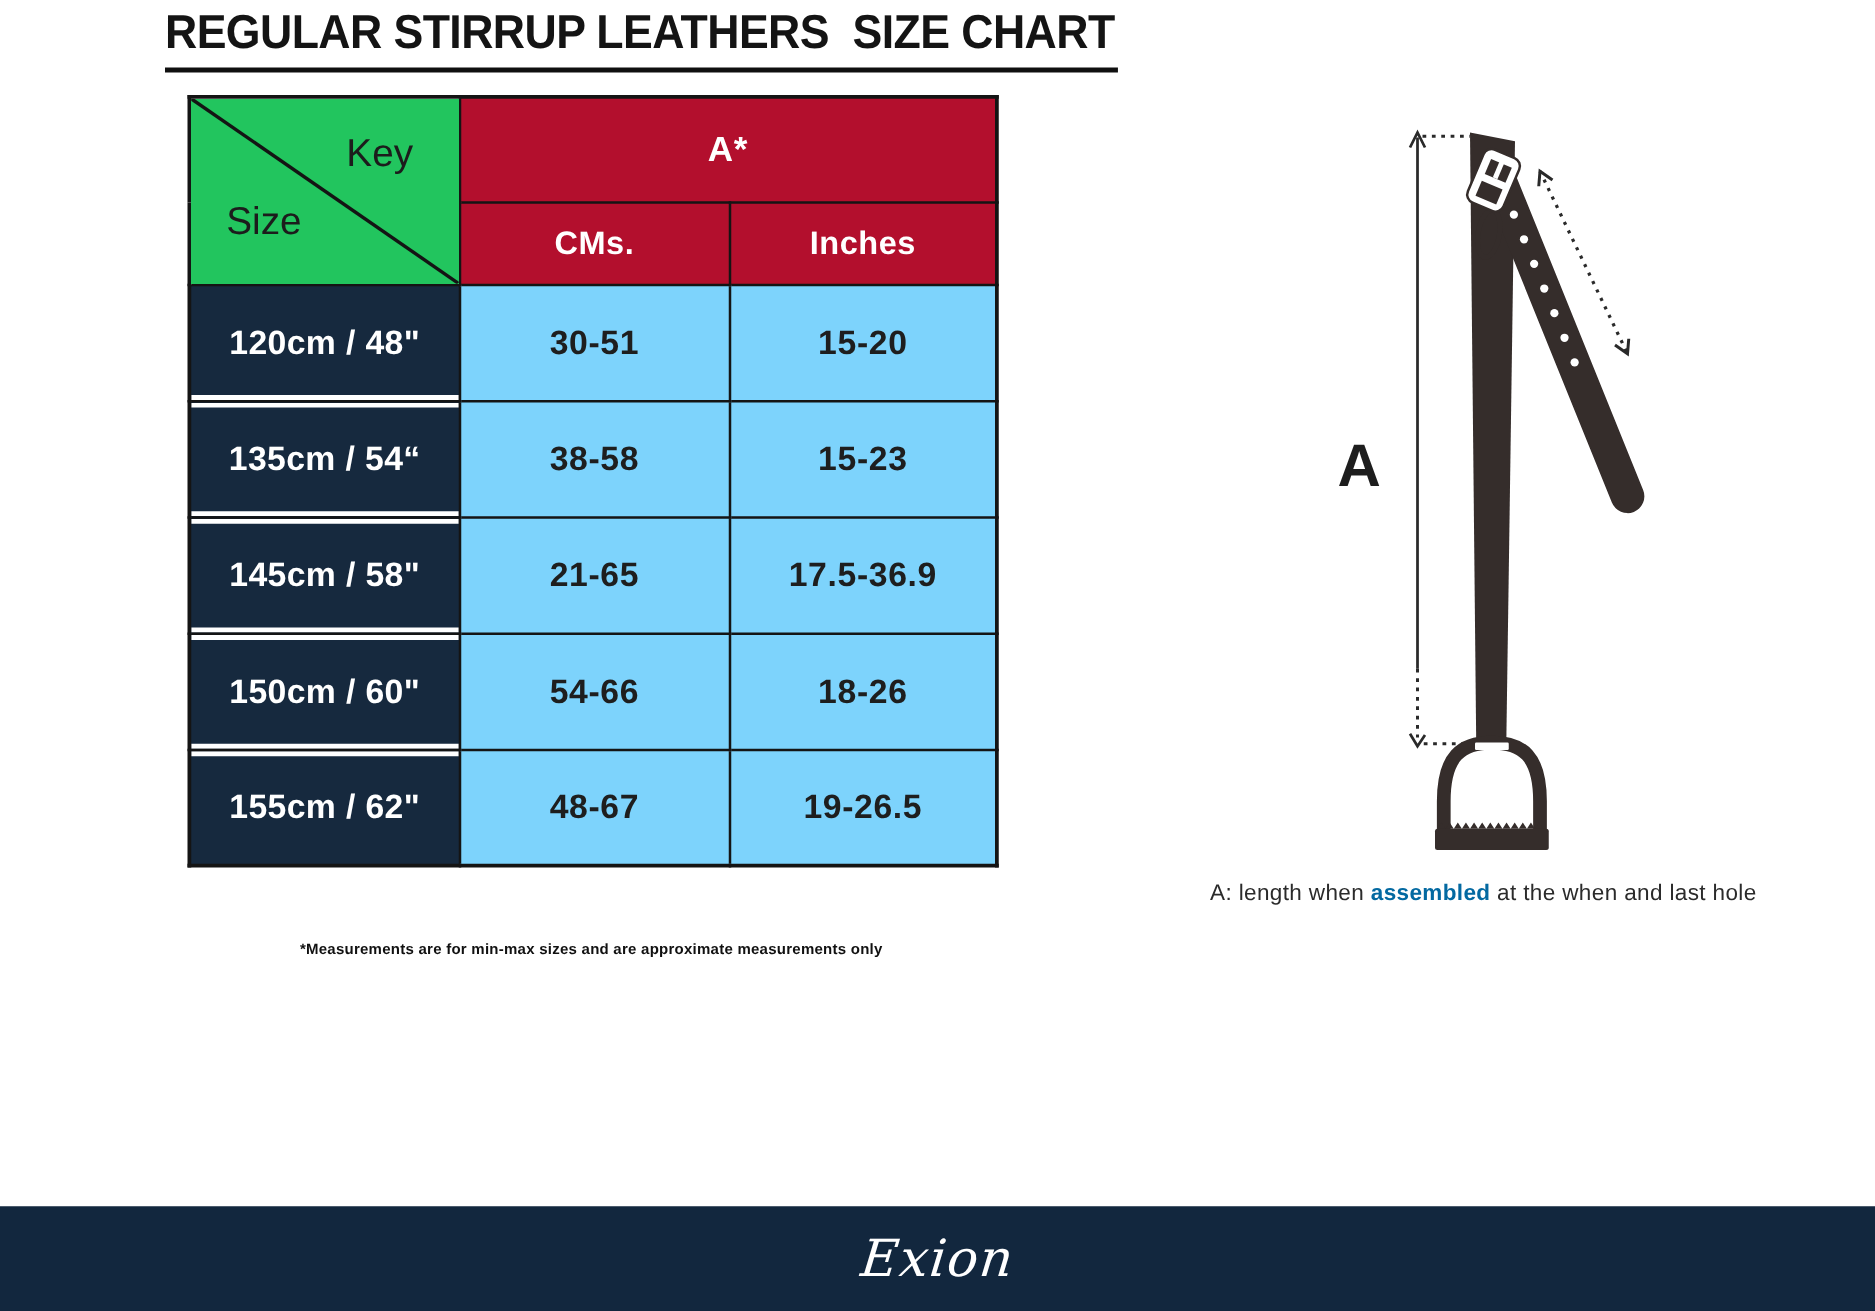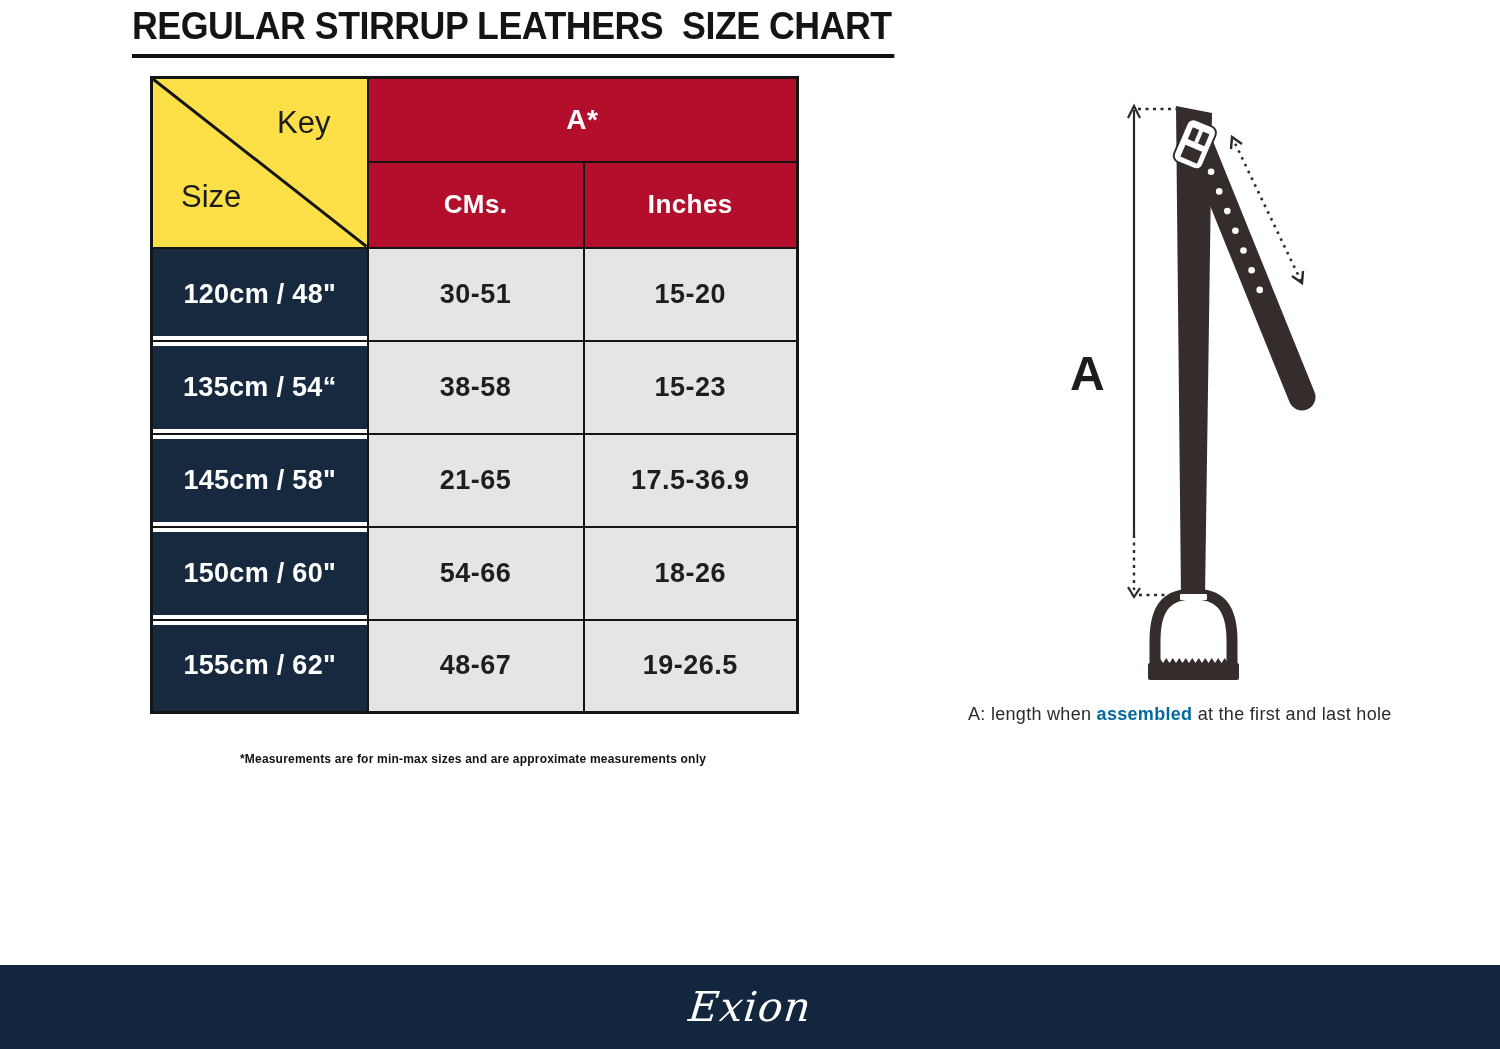--- a/index.html
+++ b/index.html
@@ -13,37 +13,37 @@
     margin:0;font-weight:bold;font-size:38px;letter-spacing:-.5px;white-space:pre;
     transform:scaleX(.94);transform-origin:left top;color:#141414;
     border-bottom:4px solid #101010;padding:0 3px 6px 0;line-height:1.1;
   }
   
   .size-table{
     position:absolute;left:150px;top:76px;border-collapse:collapse;table-layout:fixed;
     width:646px;border:3px solid #141414;
   }
   .size-table td{border:2.5px solid #141414;text-align:center;vertical-align:middle;padding:0;}
-  td.corner{position:relative;background:#fde047;width:216px;}
+  td.corner{position:relative;background:#22c55e;width:216px;}
   .corner svg{position:absolute;left:0;top:0;width:100%;height:100%;}
   .corner .key-label{position:absolute;top:26px;right:36px;font-size:31px;font-weight:500;color:#1c1c1c;}
   .corner .size-label{position:absolute;bottom:32px;left:28px;font-size:31px;font-weight:500;color:#1c1c1c;margin-top:39px;}
   td.red{background:#B30F2D;color:#fff;font-weight:bold;}
   tr.hdr1{height:84px;}
-  tr.hdr2{height:86px;}
+  tr.hdr2{height:66px;}
   td.group-hdr{font-size:28px;letter-spacing:.5px;}
   td.col-hdr{font-size:26px;letter-spacing:.4px;}
   tr.data{height:93px;}
   td.size-cell{
     background:#16293E;color:#ffffff;font-weight:bold;font-size:27px;letter-spacing:.3px;
   }
   tr.data:not(.first) td.size-cell{box-shadow:inset 0 4px 0 #ffffff;text-align:center;}
   tr.data:not(.first):not(.last) td.size-cell{box-shadow:inset 0 4px 0 #ffffff, inset 0 -4px 0 #ffffff;}
   tr.data.first td.size-cell{box-shadow:inset 0 -4px 0 #ffffff;}
-  td.val-cell{background:#e5e5e5;color:#1e1e1e;font-weight:600;font-size:27px;letter-spacing:.5px;}
+  td.val-cell{background:#7dd3fc;color:#1e1e1e;font-weight:600;font-size:27px;letter-spacing:.5px;}
   
   .footnote{
     position:absolute;left:150px;top:752px;width:646px;text-align:center;white-space:nowrap;
     font-size:12px;font-weight:bold;letter-spacing:.2px;color:#111;
   }
   
   .illustration{position:absolute;left:1040px;top:85px;width:370px;height:630px;}
   .dim-label{position:absolute;left:1070px;top:346px;font-size:48px;font-weight:600;color:#1d1d1d;}
   .caption{position:absolute;left:968px;top:704px;font-size:18px;color:#2b2b2b;letter-spacing:.3px;white-space:nowrap;}
   .caption b{font-weight:bold;color:#0369a1;}
@@ -161,17 +161,17 @@
       <path d="M115,592 L115,556 C115,520 129,509 153.5,509 C178,509 192,520 192,556 L192,592" fill="none" stroke="#352D2B" stroke-width="11"></path>
       <rect x="140" y="509" width="27" height="6" rx="1" fill="#ffffff"></rect>
       <rect x="108" y="578" width="91" height="17" rx="2" fill="#352D2B"></rect>
       <path fill="#352D2B" d="M110,578 l3.25,-5 l3.25,5 l3.25,-5 l3.25,5 l3.25,-5 l3.25,5 l3.25,-5 l3.25,5 l3.25,-5 l3.25,5 l3.25,-5 l3.25,5 l3.25,-5 l3.25,5 l3.25,-5 l3.25,5 l3.25,-5 l3.25,5 l3.25,-5 l3.25,5 l3.25,-5 l3.25,5 l3.25,-5 l3.25,5 l3.25,-5 l3.25,5 Z"></path>
     </g>
   </svg>
 </div>
 
 <div class="dim-label">A</div>
 
-<div class="caption"><span>A: length when </span><b>assembled</b><span> at the first and last hole</span></div>
+<div class="caption"><span>A: length when </span><b>assembled</b><span> at the when and last hole</span></div>
 
 <div class="footer-bar">
   <span class="brand">Exion</span>
 </div>
 
 </body></html>

